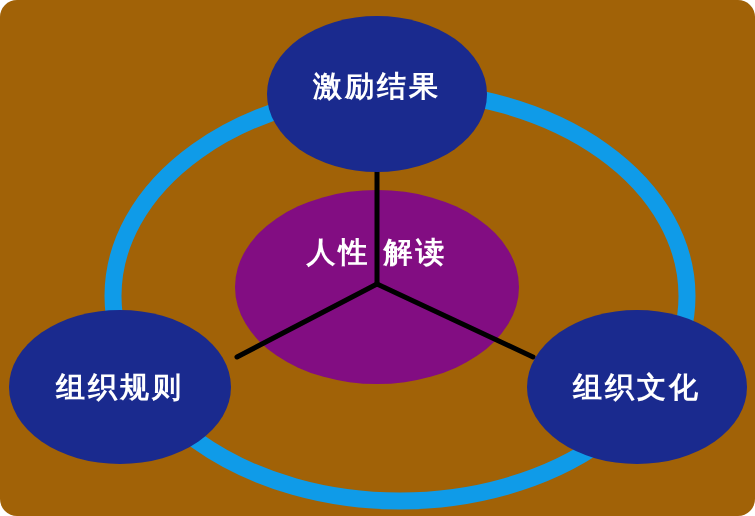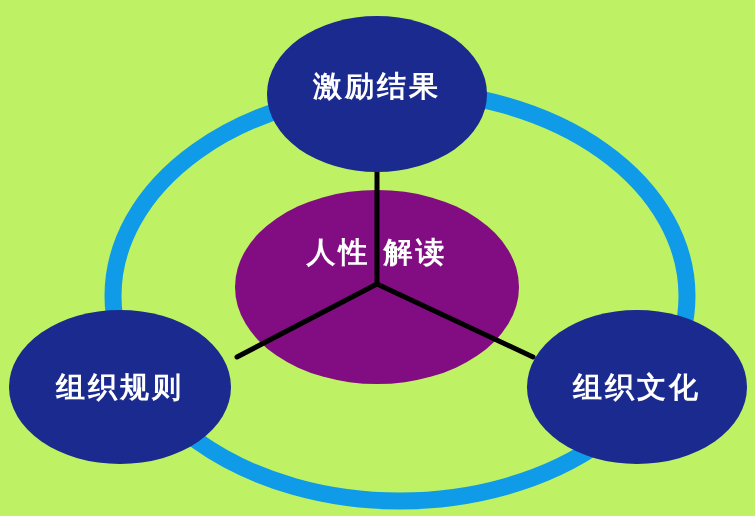--- a/index.html
+++ b/index.html
@@ -8,21 +8,22 @@
     background: #ffffff;
     width: 755px;
     height: 516px;
     overflow: hidden;
     font-family: "DejaVu Sans", "Liberation Sans", sans-serif;
   }
   .canvas {
     position: relative;
     width: 755px;
     height: 516px;
-    background: #bef264;
+    background: #a16207;
+    border-radius: 17px;
   }
   svg {
     display: block;
   }
   text.node-label {
     font-family: "DejaVu Sans", "Liberation Sans", sans-serif;
     font-weight: bold;
     font-size: 29px;
     letter-spacing: 3px;
     text-anchor: middle;

